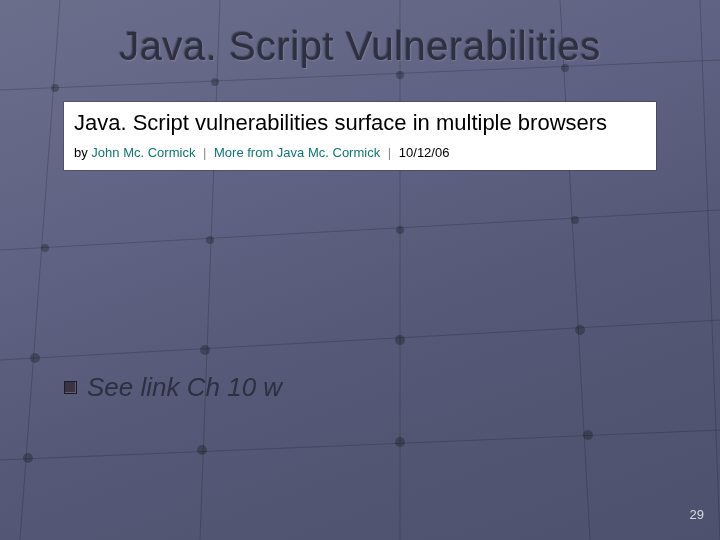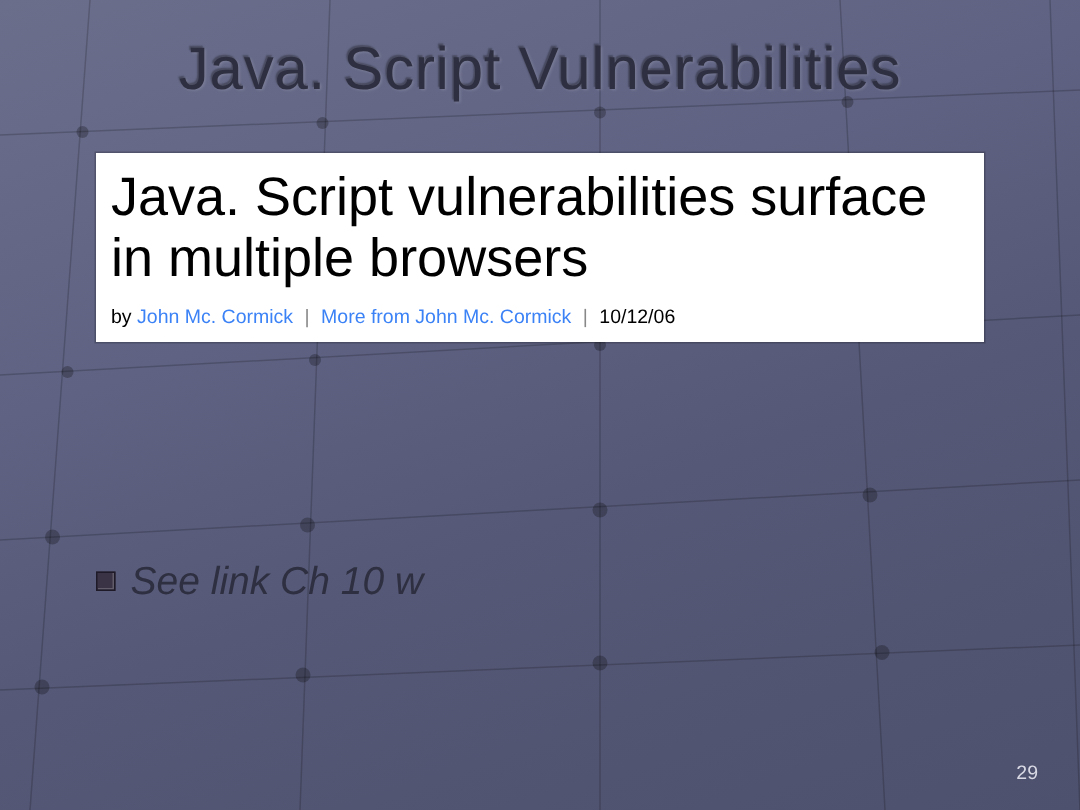--- a/index.html
+++ b/index.html
@@ -44,31 +44,31 @@
     top: 102px;
     left: 64px;
     width: 592px;
     background: #ffffff;
     box-shadow: 0 0 0 1px rgba(0,0,0,0.2);
     padding: 6px 10px 8px 10px;
     box-sizing: border-box;
   }
   .article-headline {
     color: #000;
-    font-size: 36px;
+    font-size: 22px;
     line-height: 1.15;
     font-weight: 400;
     margin: 2px 0 10px 0;
   }
   .byline {
     font-size: 13px;
     color: #000;
     margin: 2px 0 2px 0;
   }
-  .byline .link { color: #3b82f6; }
+  .byline .link { color: #0f766e; }
   .byline .sep { color: #888; margin: 0 4px; }
   .tags-line {
     font-size: 13px;
     color: #000;
   }
   .tags-line .bold { font-weight: bold; }
   .tags-line .sep { color: #888; margin: 0 4px; }
 
   .bullet-row {
     position: absolute;
@@ -84,21 +84,21 @@
   .bullet-row .bullet {
     width: 11px;
     height: 11px;
     background: #3a3245;
     border: 1px solid #1f1a28;
     box-shadow: inset -1px -1px 0 rgba(255,255,255,0.2);
   }
 
   .page-num {
     position: absolute;
-    right: 28px;
+    right: 16px;
     bottom: 18px;
     color: #d8d9e4;
     font-size: 13px;
   }
 </style>
 </head>
 <body>
 
 <div class="slide">
 
@@ -133,21 +133,21 @@
   </div>
 
   <div class="title">Java. Script Vulnerabilities</div>
 
   <div class="article-box">
     <div class="article-headline">Java. Script vulnerabilities surface in multiple browsers</div>
     <div class="byline">
       <span>by</span>
       <span class="link">John Mc. Cormick</span>
       <span class="sep">|</span>
-      <span class="link">More from John Mc. Cormick</span>
+      <span class="link">More from Java Mc. Cormick</span>
       <span class="sep">|</span>
       <span>10/12/06</span>
     </div>
   </div>
 
   <div class="bullet-row">
     <span class="bullet"></span>
     <span>See link Ch 10 w</span>
   </div>
 

